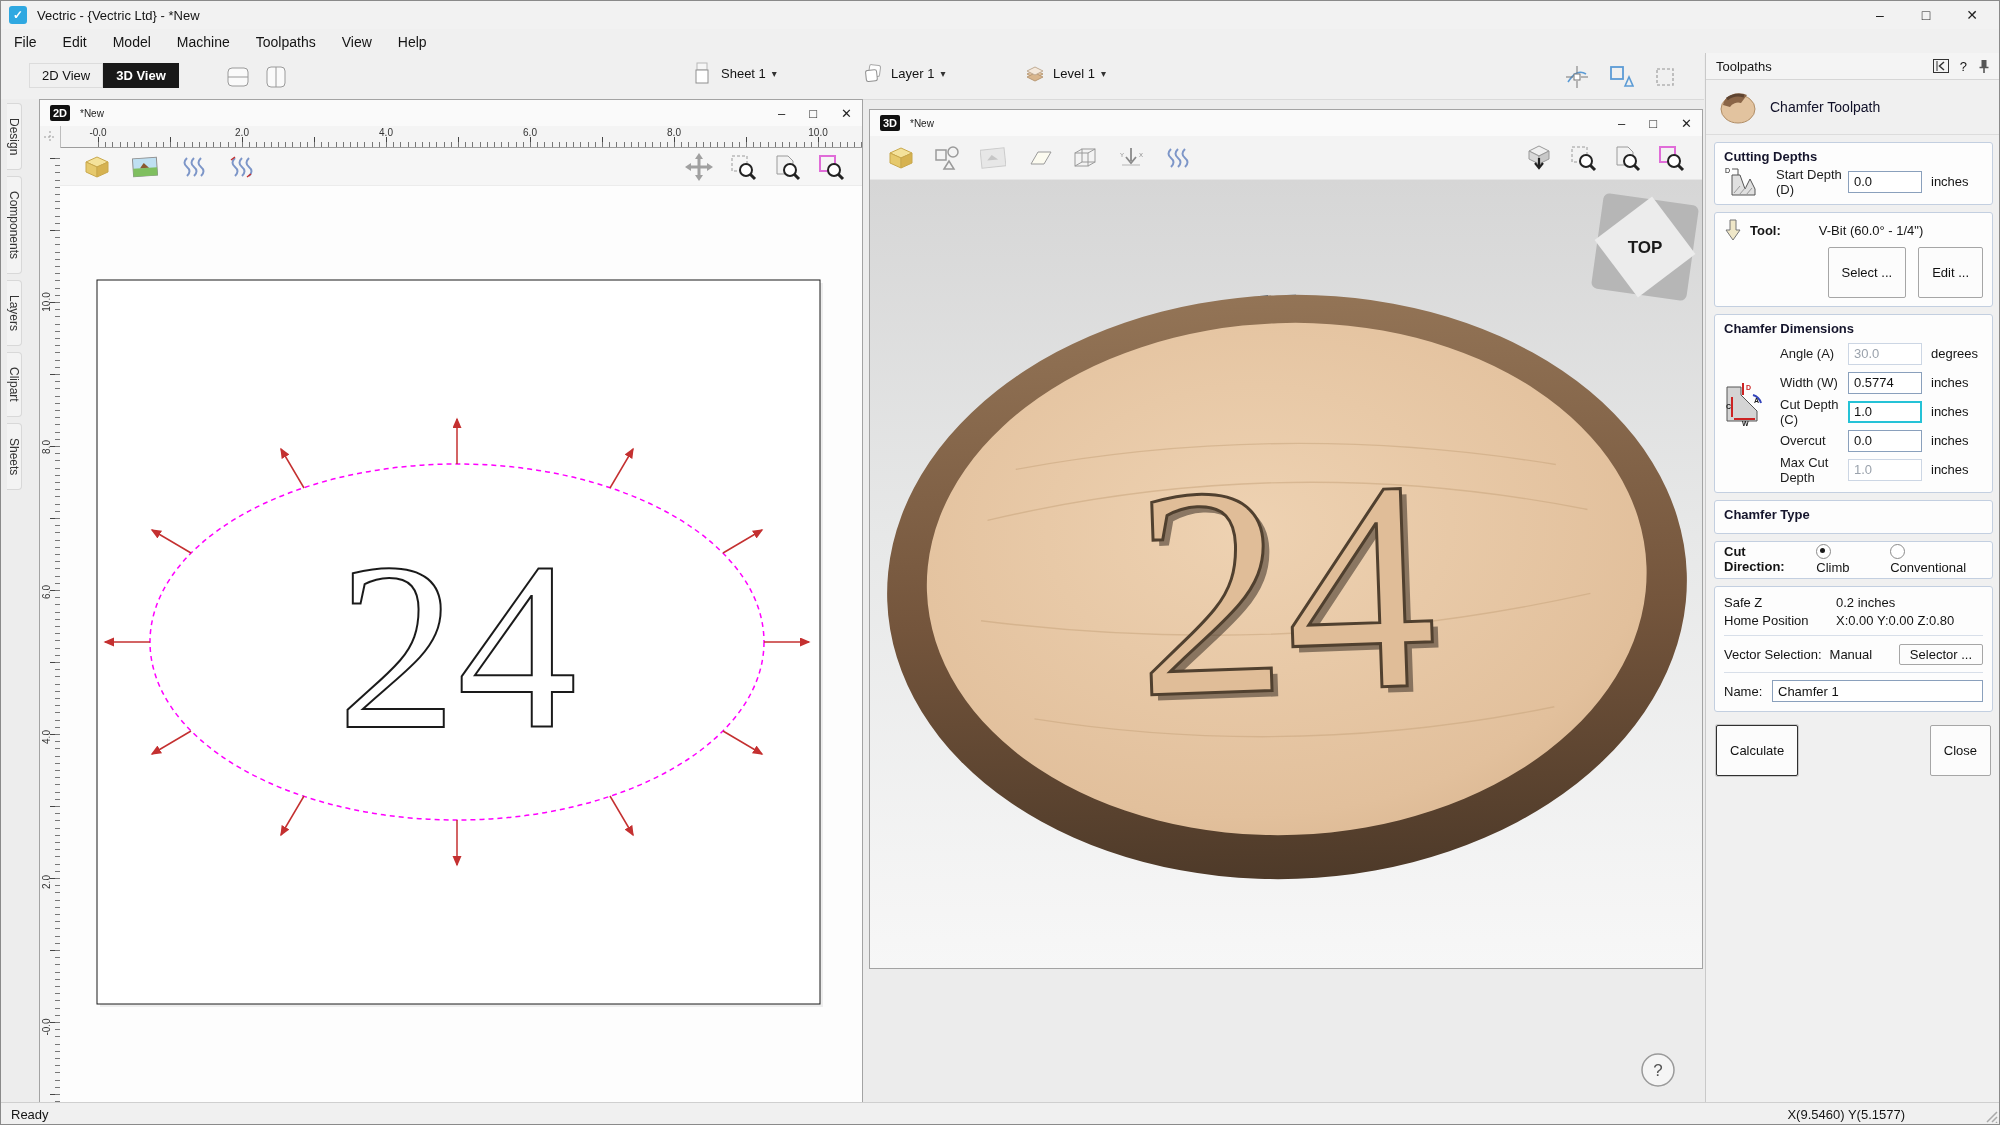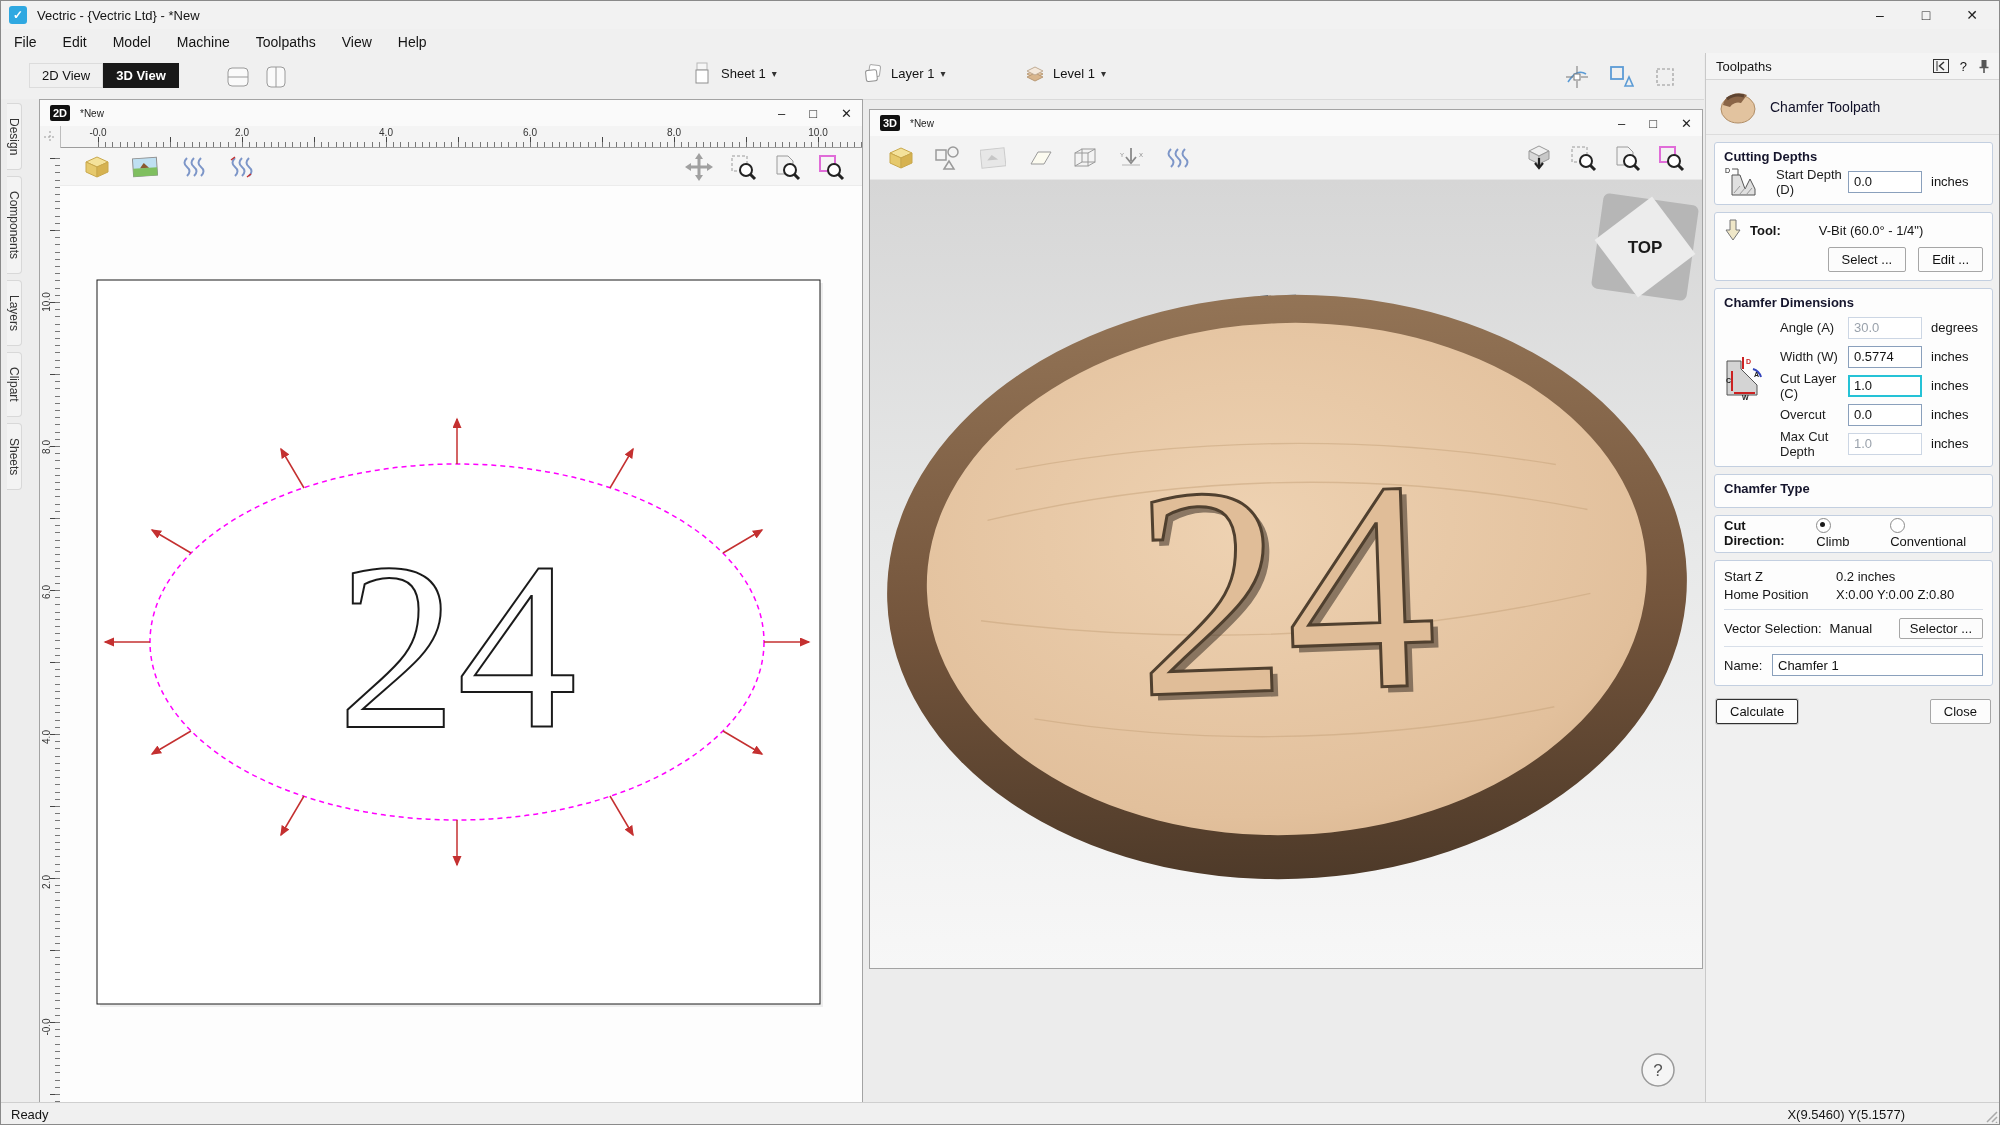--- a/index.html
+++ b/index.html
@@ -82,21 +82,21 @@
   .inp{width:62px;height:18px;border:1px solid #8aa0bc;background:#fff;font-size:13px;padding:1px 5px;
        font-family:"Liberation Sans",sans-serif;color:#111;}
   .inp.dis{border-color:#ccd6e4;color:#9aa2ac;}
   .inp.foc{border:2px solid #25c2d6;padding:0 4px;}
   .units{width:52px;padding-left:9px;font-size:13px;}
   .radio{width:13px;height:13px;border:1px solid #8b8b8b;border-radius:50%;background:#fff;display:inline-block;
          position:relative;margin-right:6px;vertical-align:-2px;}
   .radio.on::after{content:'';position:absolute;left:3px;top:3px;width:5px;height:5px;background:#1a1a1a;border-radius:50%;}
   .chk{width:14px;height:14px;border:1px solid #7a7a7a;background:#fff;display:inline-block;margin-right:9px;vertical-align:-3px;}
   .btn{display:inline-flex;align-items:center;justify-content:center;border:1px solid #a6a6a6;background:#fcfcfc;
-       padding:4px 13px;font-size:13px;border-radius:2px;color:#111;}
+       padding:17px 13px;font-size:13px;border-radius:2px;color:#111;}
   .btn.primary{border:1px solid #303030;box-shadow:0 0 0 1px #c9c9c9;}
   .dimrows{margin-left:56px;}
   .dimicon{position:absolute;left:8px;top:66px;}
   .ctypebody{margin-left:64px;}
   .ctypeicon{position:absolute;left:7px;top:30px;}
   .inforow{display:flex;align-items:center;height:18px;font-size:13px;}
   .inforow .il{width:112px;}
   .gsep{border:none;border-top:1px solid #d8dfe9;margin:6px 0;}
   .btnrow{display:flex;justify-content:space-between;margin:13px 10px 0;}
   
@@ -541,21 +541,21 @@
           <span class="flabel" style="flex:1">Angle (A)</span>
           <input class="inp dis" value="30.0" style="">
           <span class="units">degrees</span>
         </div>
         <div class="frow">
           <span class="flabel" style="flex:1">Width (W)</span>
           <input class="inp" value="0.5774" style="">
           <span class="units">inches</span>
         </div>
         <div class="frow">
-          <span class="flabel" style="flex:1">Cut Layer (C)</span>
+          <span class="flabel" style="flex:1">Cut Depth (C)</span>
           <input class="inp foc" value="1.0" style="">
           <span class="units">inches</span>
         </div>
         <div class="frow">
           <span class="flabel" style="flex:1">Overcut</span>
           <input class="inp" value="0.0" style="">
           <span class="units">inches</span>
         </div>
         <div class="frow">
           <span class="flabel" style="flex:1">Max Cut Depth</span>
@@ -581,21 +581,21 @@
       <div class="frow" style="height:22px">
         <span style="font-weight:bold">Cut Direction:</span>
         <span style="margin-left:10px"><span class="radio on"></span><span>Climb</span></span>
         <span style="margin-left:22px"><span class="radio"></span><span>Conventional</span></span>
       </div>
     </div>
 
 
     <div class="group">
       <div class="inforow">
-          <span class="il">Start Z</span>
+          <span class="il">Safe Z</span>
           <span>0.2 inches</span>
         </div>
       <div class="inforow">
           <span class="il">Home Position</span>
           <span>X:0.00 Y:0.00 Z:0.80</span>
         </div>
       <hr class="gsep">
       <div class="inforow" style="height:24px">
         <span>Vector Selection:</span>
         <span style="margin-left:8px">Manual</span>

